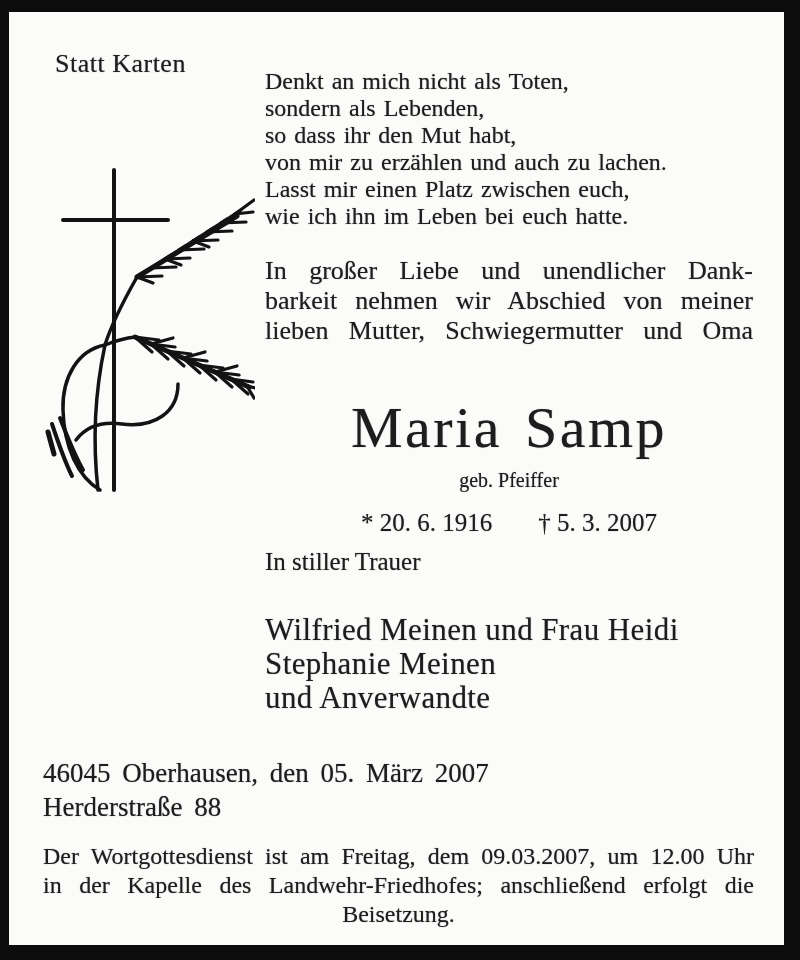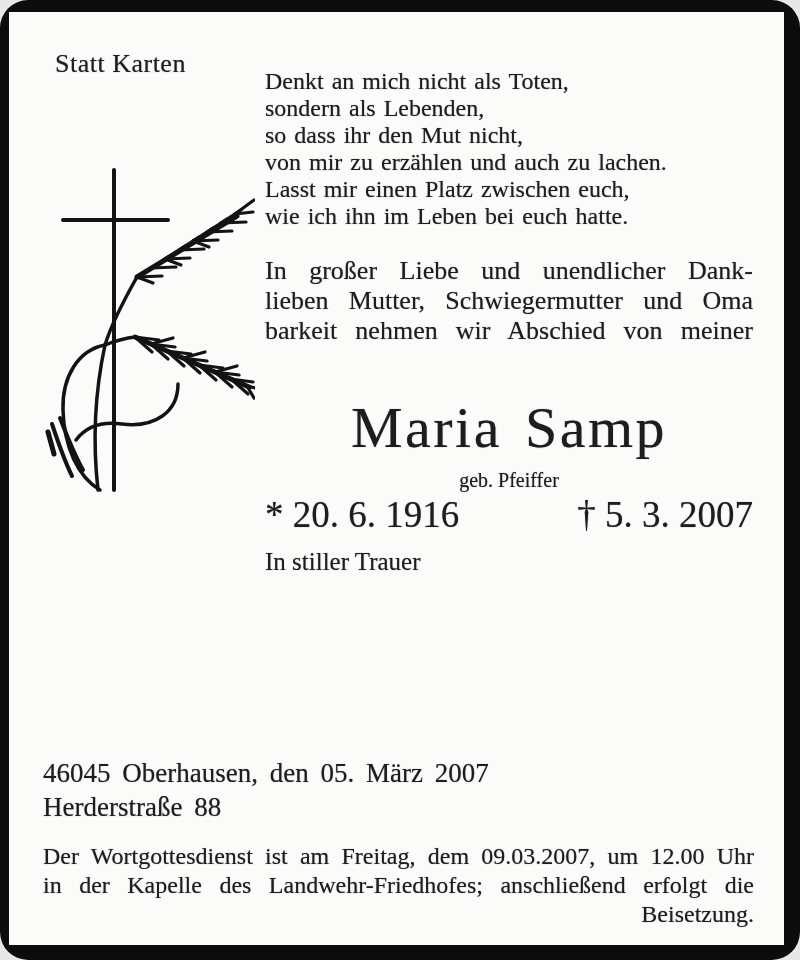--- a/index.html
+++ b/index.html
@@ -3,21 +3,20 @@
 <meta charset="utf-8">
 <style>
   html,body{margin:0;padding:0;background:#e8e8e6;}
   .page{
     position:relative;
     width:800px;height:960px;
     background:var(--paper,#fbfbf9);
     font-family:"Liberation Serif","DejaVu Serif",serif;
     color:var(--ink,#1d1d1d);
     overflow:hidden;
-    border-radius:28px;
     -webkit-font-smoothing:antialiased;
   }
   .page .txt{ text-shadow:0 0 1px rgba(25,25,25,.55); }
   .frame{
     position:absolute;inset:0;
     border-style:solid;
     border-color:var(--frame,#0c0c0c);
     border-width:12px 16px 15px 9px;
     pointer-events:none;
   }
@@ -26,47 +25,47 @@
   .statt{left:55px;top:49px;font-size:26px;letter-spacing:.5px;}
 
   .poem{left:265px;top:49px;width:450px;font-size:24px;line-height:27px;word-spacing:2px;margin-top:19px;}
 
   .intro{left:265px;top:256px;width:488px;font-size:26px;line-height:30px;}
   .intro .jline{text-align:justify;text-align-last:justify;}
 
   .centercol{left:265px;top:398px;width:488px;text-align:center;}
   .deceased-name{font-size:58px;letter-spacing:2.5px;word-spacing:6px;line-height:60px;}
   .maiden{margin-top:11px;font-size:20px;}
-  .dates{margin-top:1px;font-size:37px;display:flex;justify-content:space-between;gap:46px;}
+  .dates{margin-top:17px;font-size:25px;display:flex;justify-content:center;gap:46px;}
 
   .mourning-label{left:265px;top:548px;font-size:25px;}
   .mourners{left:265px;top:613px;font-size:31px;line-height:34px;letter-spacing:.4px;}
 
   .address{left:43px;top:756px;font-size:27px;line-height:34px;word-spacing:5px;}
 
   .service{left:43px;top:842px;width:711px;font-size:24px;line-height:29px;}
   .service .jline{text-align:justify;text-align-last:justify;}
-  .service .lline{text-align:right;}
+  .service .lline{text-align:center;}
 
   .illustration{left:40px;top:162px;width:215px;height:332px;}
   .illustration svg{display:block;width:100%;height:100%;}
   .ink-stroke{stroke:#131313;fill:none;stroke-linecap:round;}
 </style>
 </head>
 <body>
 
 <div class="page">
   <div class="frame"></div>
 
   <div class="abs txt statt">Statt Karten</div>
 
   <div class="abs txt poem">
     <div>Denkt an mich nicht als Toten,</div>
     <div>sondern als Lebenden,</div>
-    <div>so dass ihr den Mut nicht,</div>
+    <div>so dass ihr den Mut habt,</div>
     <div>von mir zu erzählen und auch zu lachen.</div>
     <div>Lasst mir einen Platz zwischen euch,</div>
     <div>wie ich ihn im Leben bei euch hatte.</div>
   </div>
 
   <div class="abs illustration">
     <svg viewBox="0 0 215 332" xmlns="http://www.w3.org/2000/svg">
 
       <line class="ink-stroke" x1="74" y1="8" x2="74" y2="328" stroke-width="4"></line>
       <line class="ink-stroke" x1="23" y1="58" x2="128" y2="58" stroke-width="4"></line>
@@ -124,35 +123,40 @@
         <line x1="191" y1="217" x2="213" y2="220"></line>
           <line x1="191" y1="217" x2="208" y2="232"></line>
         <line x1="207" y1="224" x2="214" y2="236"></line>
           <line x1="207" y1="224" x2="215" y2="226"></line>
       </g>
     </svg>
   </div>
 
   <div class="abs txt intro">
     <div class="jline">In großer Liebe und unendlicher Dank-</div>
+    <div class="jline">barkeit nehmen wir Abschied von meiner</div>
     <div class="jline">lieben Mutter, Schwiegermutter und Oma</div>
-    <div class="jline">barkeit nehmen wir Abschied von meiner</div>
   </div>
 
   <div class="abs txt centercol">
     <div class="deceased-name">Maria Samp</div>
     <div class="maiden">geb. Pfeiffer</div>
     <div class="dates">
       <span>* 20. 6. 1916</span>
       <span>† 5. 3. 2007</span>
     </div>
   </div>
 
   <div class="abs txt mourning-label">In stiller Trauer</div>
 
+  <div class="abs txt mourners">
+    <div>Wilfried Meinen und Frau Heidi</div>
+    <div>Stephanie Meinen</div>
+    <div>und Anverwandte</div>
+  </div>
 
   <div class="abs txt address">
     <div>46045 Oberhausen, den 05. März 2007</div>
     <div>Herderstraße 88</div>
   </div>
 
   <div class="abs txt service">
     <div class="jline">Der Wortgottesdienst ist am Freitag, dem 09.03.2007, um 12.00 Uhr</div>
     <div class="jline">in der Kapelle des Landwehr-Friedhofes; anschließend erfolgt die</div>
     <div class="lline">Beisetzung.</div>

